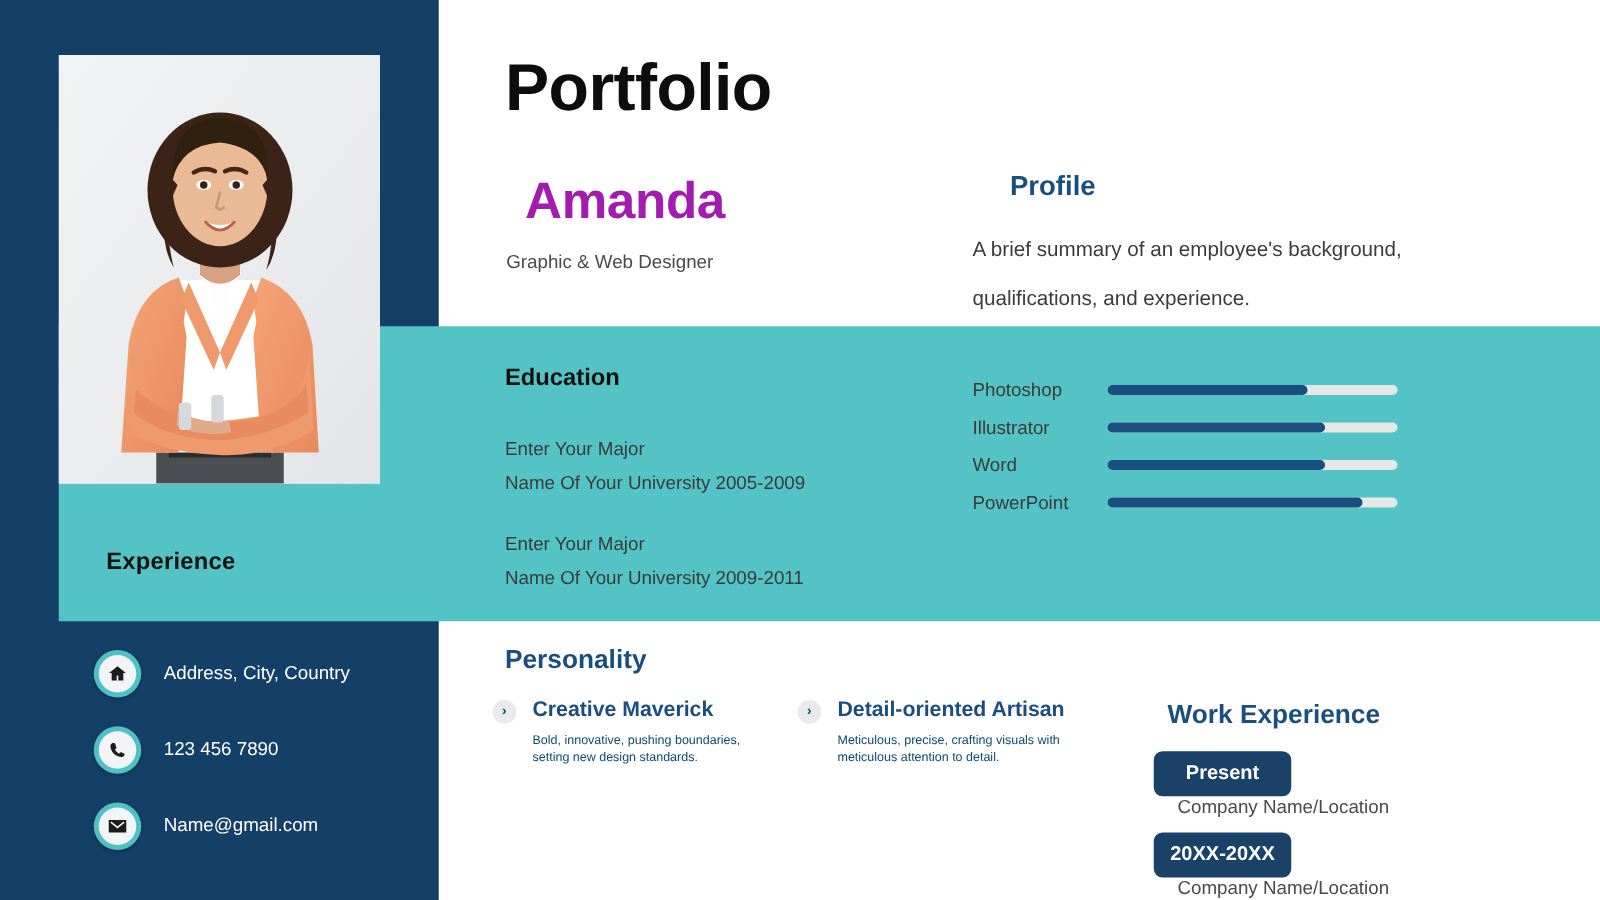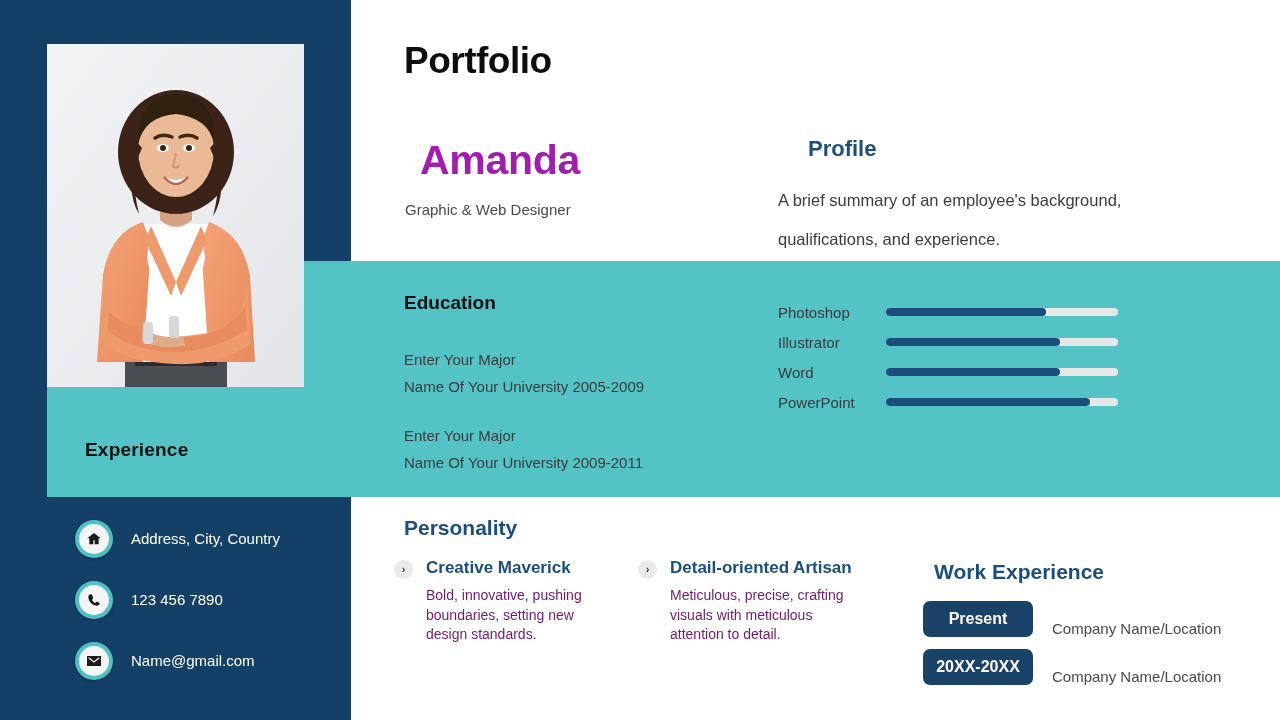--- a/index.html
+++ b/index.html
@@ -53,21 +53,21 @@
   }
   .contact-icon svg { width:16px; height:16px; fill:#1b1b1b; }
   .contact-text {
     margin-left:18px; color:#ffffff; font-size:15px; line-height:1.25;
     max-width:190px;
   }
 
   
   .title-portfolio {
     position:absolute; left:404px; top:40px;
-    font-size:37px; font-weight:bold; color:#0d0d0d; letter-spacing:-.5px;
+    font-size:53px; font-weight:bold; color:#0d0d0d; letter-spacing:-.5px;
   }
   .name-amanda {
     position:absolute; left:420px; top:137px;
     font-size:41px; font-weight:bold; color:#a21caf; letter-spacing:-.3px;
   }
   .role {
     position:absolute; left:405px; top:201px;
     font-size:15px; color:#4a4a4a;
   }
 
@@ -116,31 +116,31 @@
     position:absolute; left:0; top:2px; width:19px; height:19px;
     border-radius:50%; background:#e9eaec;
     display:flex; align-items:center; justify-content:center;
     font-size:11px; color:#1a3a5a; font-weight:bold; line-height:1;
   }
   .pers-title {
     margin-left:32px; font-size:17px; font-weight:bold; color:#1a4e7e;
     line-height:1.2;
   }
   .pers-desc {
-    margin-left:32px; margin-top:8px; font-size:14px; color:#701a75;
+    margin-left:32px; margin-top:8px; font-size:10px; color:#0c4a6e;
     line-height:1.38;
   }
 
   
   .work-head {
     position:absolute; left:934px; top:560px;
     font-size:21px; font-weight:bold; color:#1a4e7e;
   }
   .work-list { position:absolute; left:923px; top:601px; }
-  .work-row { display:flex; align-items:flex-end; margin-bottom:12px; }
+  .work-row { display:flex; align-items:flex-start; margin-bottom:12px;flex-direction:column; }
   .work-badge {
     width:110px; height:36px; border-radius:7px; background:#1a4168;
     color:#ffffff; font-size:16px; font-weight:bold;
     display:flex; align-items:center; justify-content:center;
   }
   .work-company { margin-left:19px; font-size:15px; color:#4a4a4a; }
 </style>
 </head>
 <body>
 

